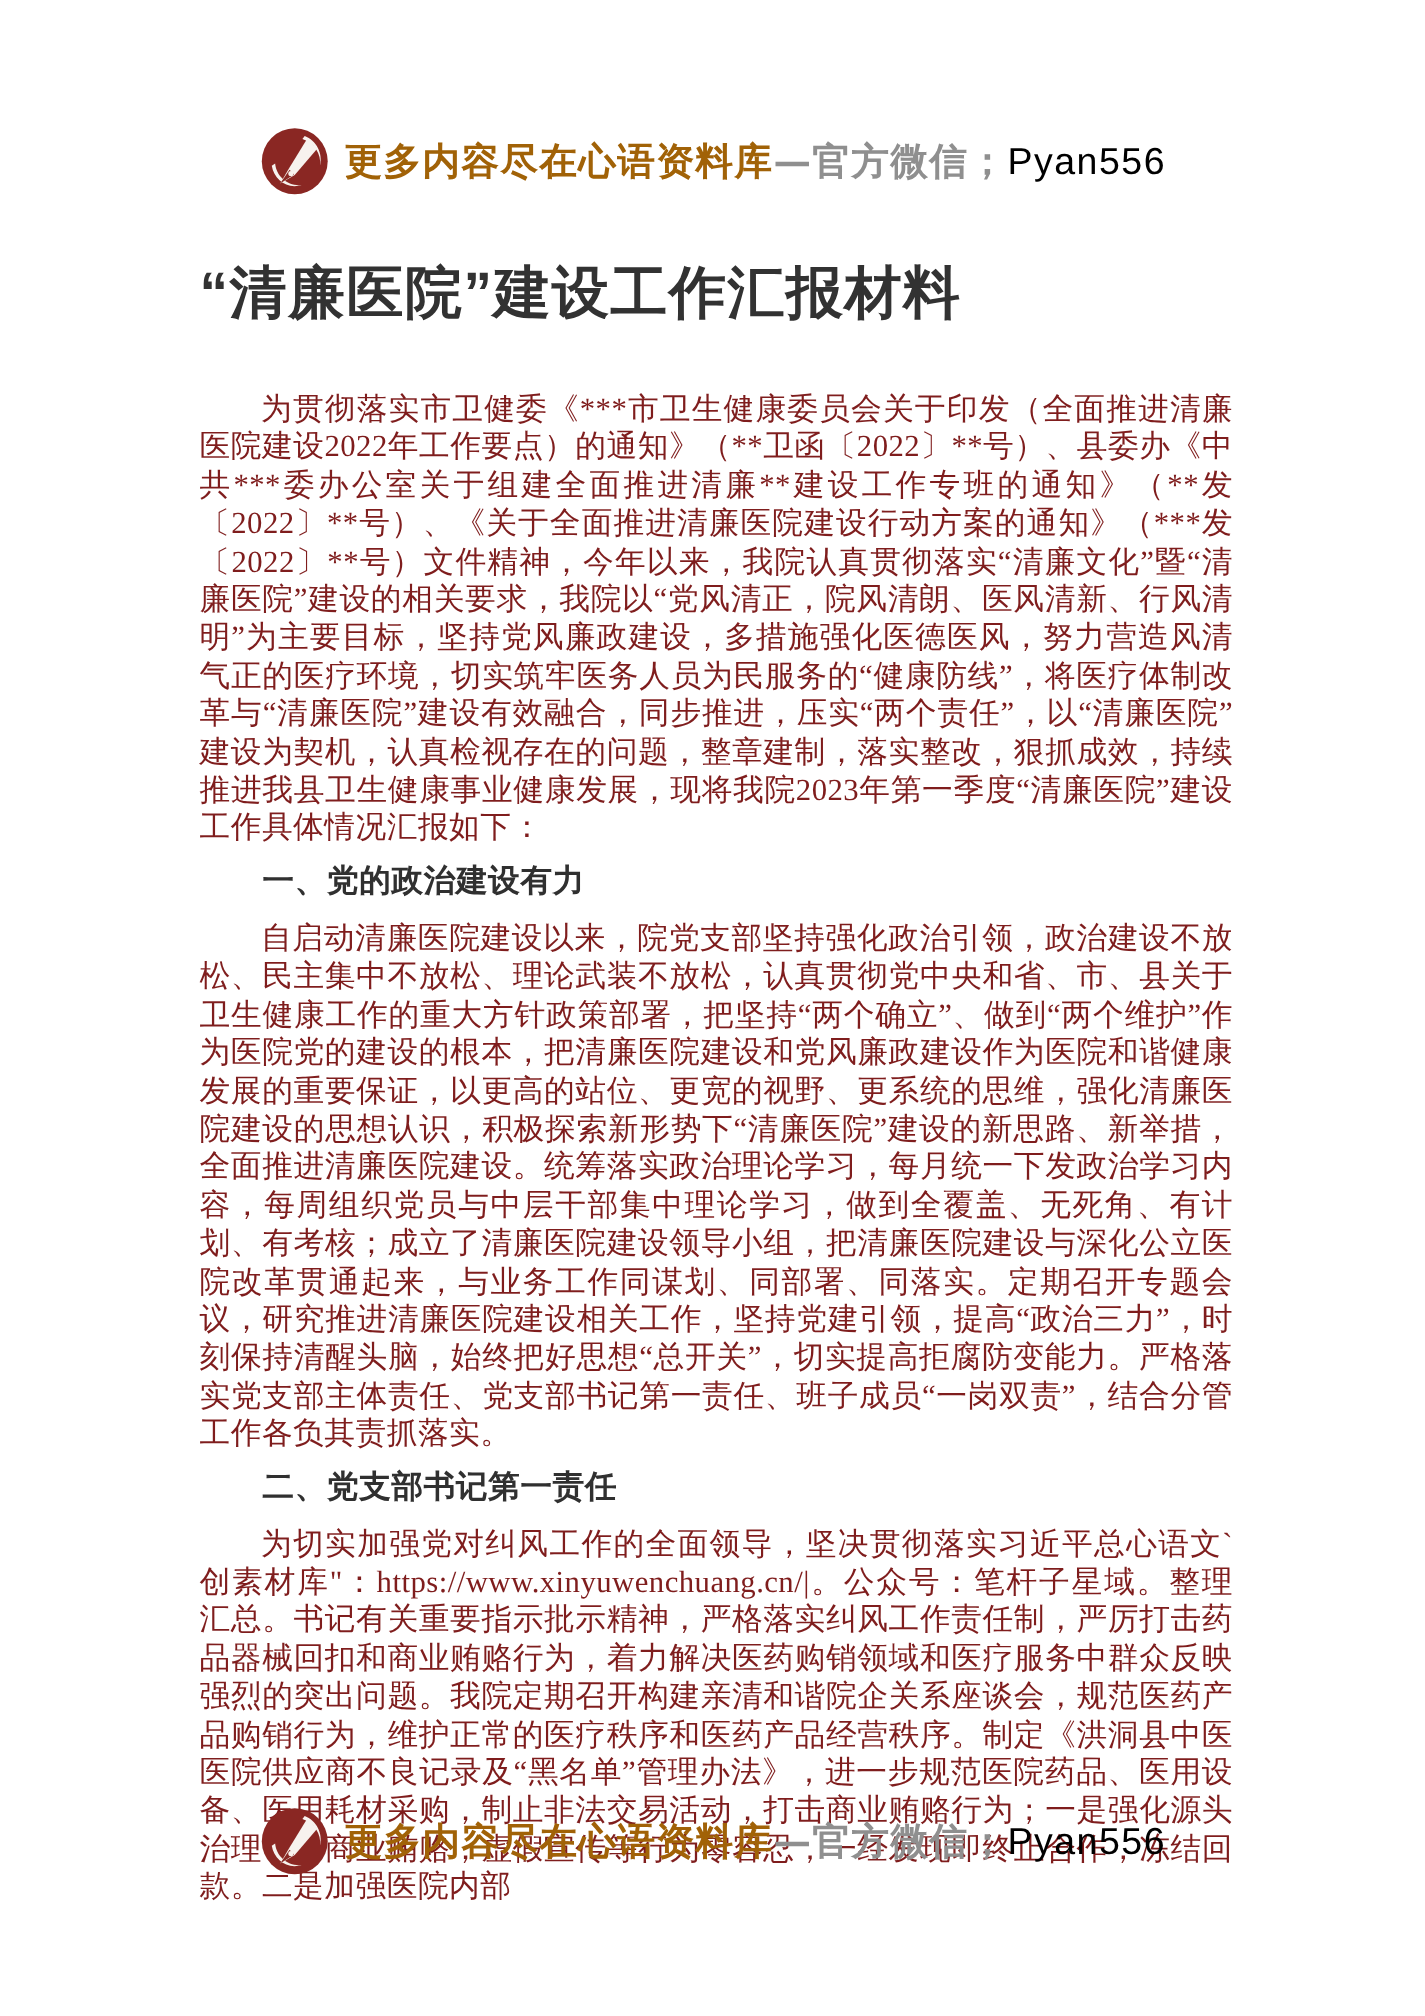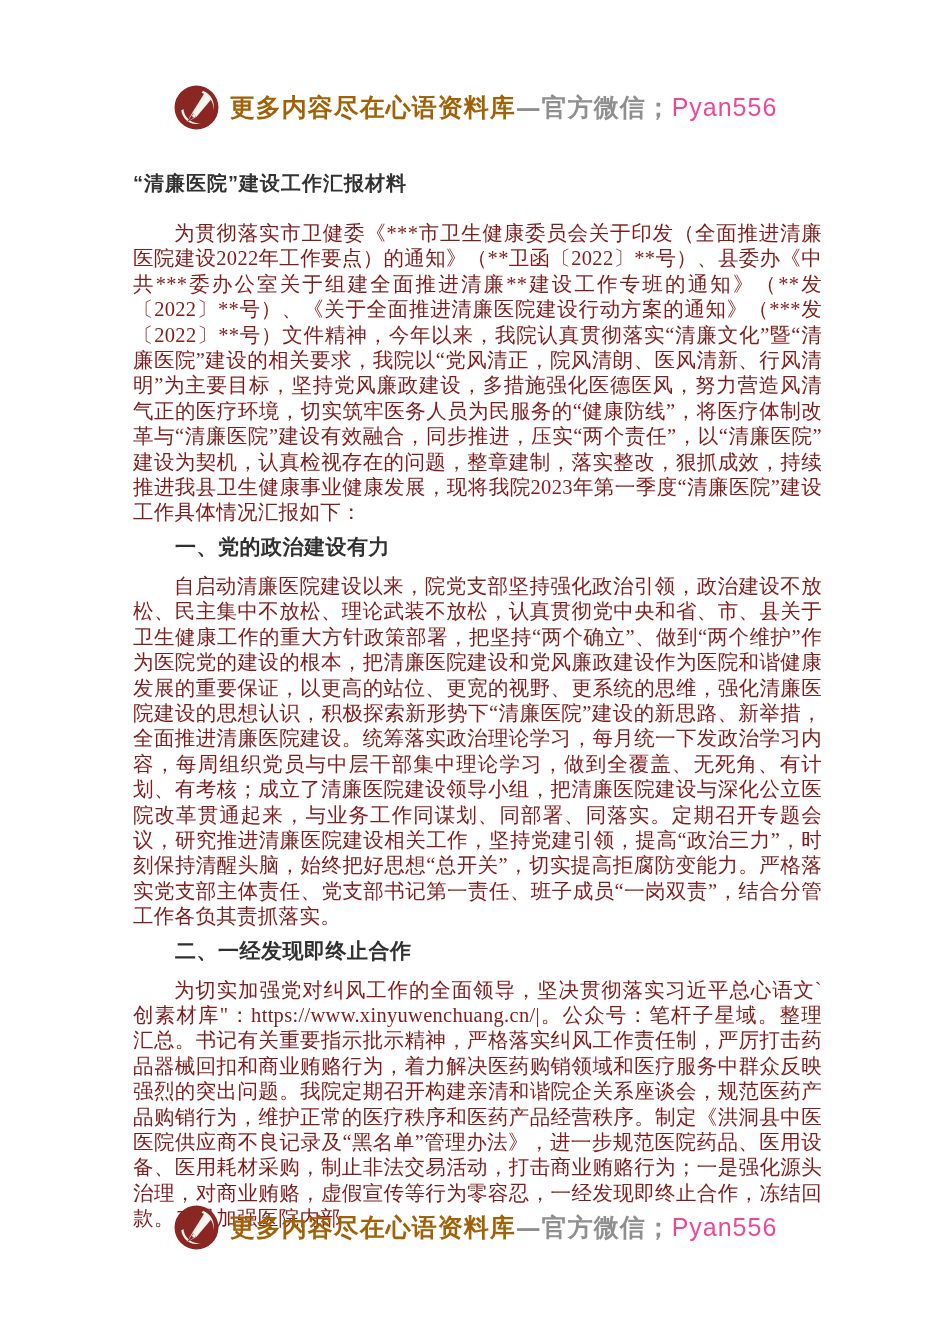--- a/index.html
+++ b/index.html
@@ -25,32 +25,32 @@
   .brand-bottom { top: 1204px; }
   .logo { width: 47px; height: 47px; flex: 0 0 auto; }
   .logo svg { display: block; }
   .brand-text {
     font-size: 25px; letter-spacing: 1px;
     font-family: "DejaVu Serif", "Liberation Serif", serif;
     white-space: nowrap;
   }
   .brand-slogan { color: #a16207; font-weight: bold; }
   .brand-sep, .brand-label { color: #8f8f8f; font-weight: bold; }
-  .brand-id { color: #ec4899; font-family: "Liberation Sans", "DejaVu Sans", sans-serif; }
+  .brand-id { color: #000000; font-family: "Liberation Sans", "DejaVu Sans", sans-serif; }
 
   
   .content {
     position: absolute; left: 133px; top: 170px; width: 689px;
     color: #3d3d3d;
   }
   .doc-title {
     font-family: "Liberation Sans", "DejaVu Sans", sans-serif;
-    font-size: 20px; font-weight: bold; color: #323232;
+    font-size: 38px; font-weight: bold; color: #323232;
     letter-spacing: 1px;
-    margin-bottom: 24px;
+    margin-bottom: 40px;
   }
   .para {
     font-size: 20.5px; line-height: 25.4px;
     text-align: justify;
     text-indent: 2em;
     color: #7f1d1d;
     letter-spacing: 0.3px;
   }
   .section-heading {
     font-size: 21px; font-weight: bold; color: #303030;
@@ -81,21 +81,21 @@
   </header>
 
   <main class="content">
     <h1 class="doc-title">“清廉医院”建设工作汇报材料</h1>
 
     <p class="para">为贯彻落实市卫健委《***市卫生健康委员会关于印发（全面推进清廉医院建设2022年工作要点）的通知》（**卫函〔2022〕**号）、县委办《中共***委办公室关于组建全面推进清廉**建设工作专班的通知》（**发〔2022〕**号）、《关于全面推进清廉医院建设行动方案的通知》（***发〔2022〕**号）文件精神，今年以来，我院认真贯彻落实“清廉文化”暨“清廉医院”建设的相关要求，我院以“党风清正，院风清朗、医风清新、行风清明”为主要目标，坚持党风廉政建设，多措施强化医德医风，努力营造风清气正的医疗环境，切实筑牢医务人员为民服务的“健康防线”，将医疗体制改革与“清廉医院”建设有效融合，同步推进，压实“两个责任”，以“清廉医院”建设为契机，认真检视存在的问题，整章建制，落实整改，狠抓成效，持续推进我县卫生健康事业健康发展，现将我院2023年第一季度“清廉医院”建设工作具体情况汇报如下：</p>
 
     <h2 class="section-heading">一、党的政治建设有力</h2>
     <p class="para">自启动清廉医院建设以来，院党支部坚持强化政治引领，政治建设不放松、民主集中不放松、理论武装不放松，认真贯彻党中央和省、市、县关于卫生健康工作的重大方针政策部署，把坚持“两个确立”、做到“两个维护”作为医院党的建设的根本，把清廉医院建设和党风廉政建设作为医院和谐健康发展的重要保证，以更高的站位、更宽的视野、更系统的思维，强化清廉医院建设的思想认识，积极探索新形势下“清廉医院”建设的新思路、新举措，全面推进清廉医院建设。统筹落实政治理论学习，每月统一下发政治学习内容，每周组织党员与中层干部集中理论学习，做到全覆盖、无死角、有计划、有考核；成立了清廉医院建设领导小组，把清廉医院建设与深化公立医院改革贯通起来，与业务工作同谋划、同部署、同落实。定期召开专题会议，研究推进清廉医院建设相关工作，坚持党建引领，提高“政治三力”，时刻保持清醒头脑，始终把好思想“总开关”，切实提高拒腐防变能力。严格落实党支部主体责任、党支部书记第一责任、班子成员“一岗双责”，结合分管工作各负其责抓落实。</p>
 
-    <h2 class="section-heading">二、一经发现即终止合作</h2>
+    <h2 class="section-heading">二、党支部书记第一责任</h2>
     <p class="para">为切实加强党对纠风工作的全面领导，坚决贯彻落实习近平总心语文`创素材库"：https://www.xinyuwenchuang.cn/|。公众号：笔杆子星域。整理汇总。书记有关重要指示批示精神，严格落实纠风工作责任制，严厉打击药品器械回扣和商业贿赂行为，着力解决医药购销领域和医疗服务中群众反映强烈的突出问题。我院定期召开构建亲清和谐院企关系座谈会，规范医药产品购销行为，维护正常的医疗秩序和医药产品经营秩序。制定《洪洞县中医医院供应商不良记录及“黑名单”管理办法》，进一步规范医院药品、医用设备、医用耗材采购，制止非法交易活动，打击商业贿赂行为；一是强化源头治理，对商业贿赂，虚假宣传等行为零容忍，一经发现即终止合作，冻结回款。二是加强医院内部</p>
   </main>
 
   <footer class="brand brand-bottom">
     <span class="logo">
       <svg width="47" height="47" viewBox="0 0 46 46" aria-hidden="true">
         <circle cx="23" cy="23" r="21.5" fill="#8a2723"></circle>
         <path d="M8,26 C9.5,35 18,41.5 27.5,38.5 C18.5,39.5 11,33 10.2,24.5 Z" fill="#f7f2ee"></path>
         <path d="M29.5,6.5 C37,9.5 41.5,17.5 39.5,26 C40.5,18 35.5,11 28,8.5 Z" fill="#f7f2ee"></path>
         <path d="M31,8.5 L37.5,15 L23,32 L13.5,37.5 L19,28 Z" fill="#f7f2ee"></path>

